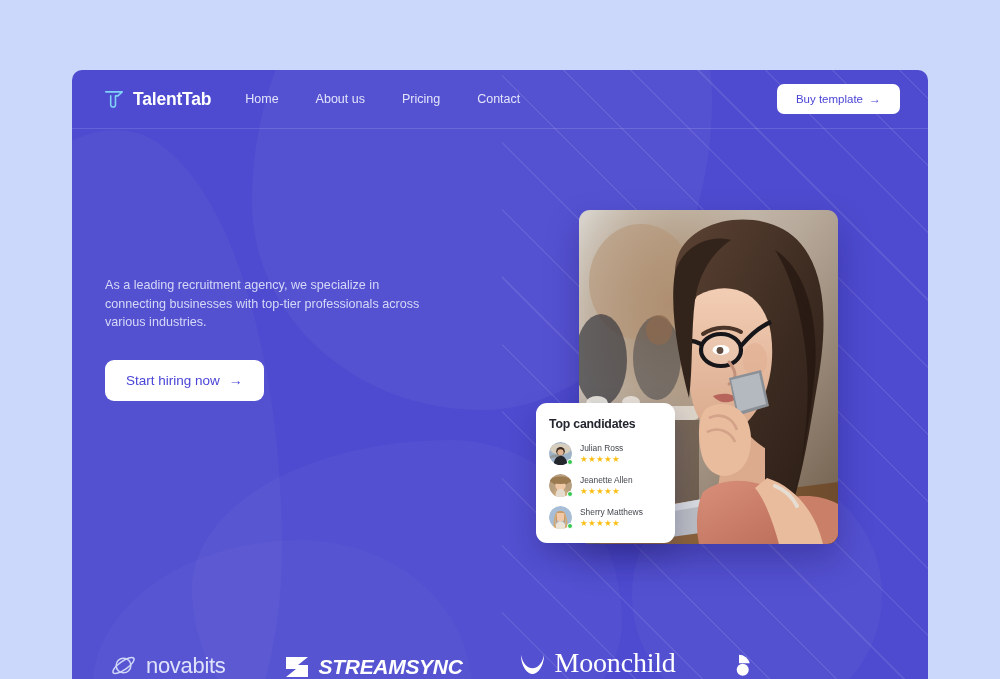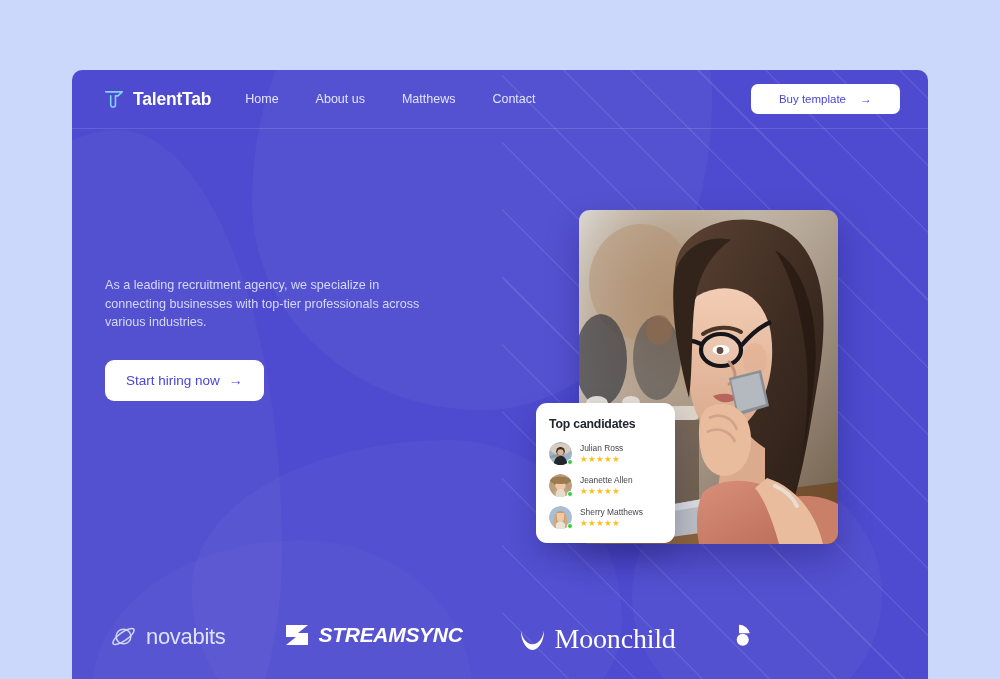--- a/index.html
+++ b/index.html
@@ -94,26 +94,26 @@
     text-decoration: none;
     white-space: nowrap;
   }
   .cta-header {
     margin-left: auto;
     margin-right: 28px;
     background: #ffffff;
     color: #4a45d6;
     font-size: 11.5px;
     font-weight: 500;
-    padding: 9px 28px;
+    padding: 9px 19px;
     border: none;
     border-radius: 7px;
     display: flex;
     align-items: center;
-    gap: 14px;
+    gap: 6px;
     cursor: pointer;
     white-space: nowrap;
   }
   .arrow { font-size: 12px; line-height: 1; }
 
   
   .left-col {
     position: absolute;
     left: 33px;
     top: 180px;
@@ -211,21 +211,21 @@
   .stars { color: #fcbf15; font-size: 8.6px; letter-spacing: 0.3px; line-height: 1; }
 
   
   .logo-bar {
     position: absolute;
     left: 0;
     bottom: 0;
     width: 856px;
     height: 56px;
     display: flex;
-    align-items: flex-start;
+    align-items: flex-end;
     z-index: 5;
     overflow: hidden;
   }
   .logo-item {
     display: flex;
     align-items: center;
     gap: 9px;
     color: #ffffff;
     flex: 0 0 auto;
   }
@@ -274,21 +274,21 @@
           <svg class="brand-logo" viewBox="0 0 24 24" fill="none">
             <path d="M3 4.2 H21 L16.2 8.6 H13.6 V18.2 a2.6 2.6 0 0 1 -5.2 0 V8.6" stroke="#7fd3f7" stroke-width="1.7" stroke-linejoin="round" stroke-linecap="round"></path>
           </svg>
         </span>
         <span class="brand-name">TalentTab</span>
       </div>
 
       <nav class="nav">
         <a class="nav-link" href="#">Home</a>
         <a class="nav-link" href="#">About us</a>
-        <a class="nav-link" href="#">Matthews</a>
+        <a class="nav-link" href="#">Pricing</a>
         <a class="nav-link" href="#">Contact</a>
       </nav>
 
       <button class="cta-header">
         <span>Buy template</span>
         <span class="arrow">→</span>
       </button>
 
     </header>
 

